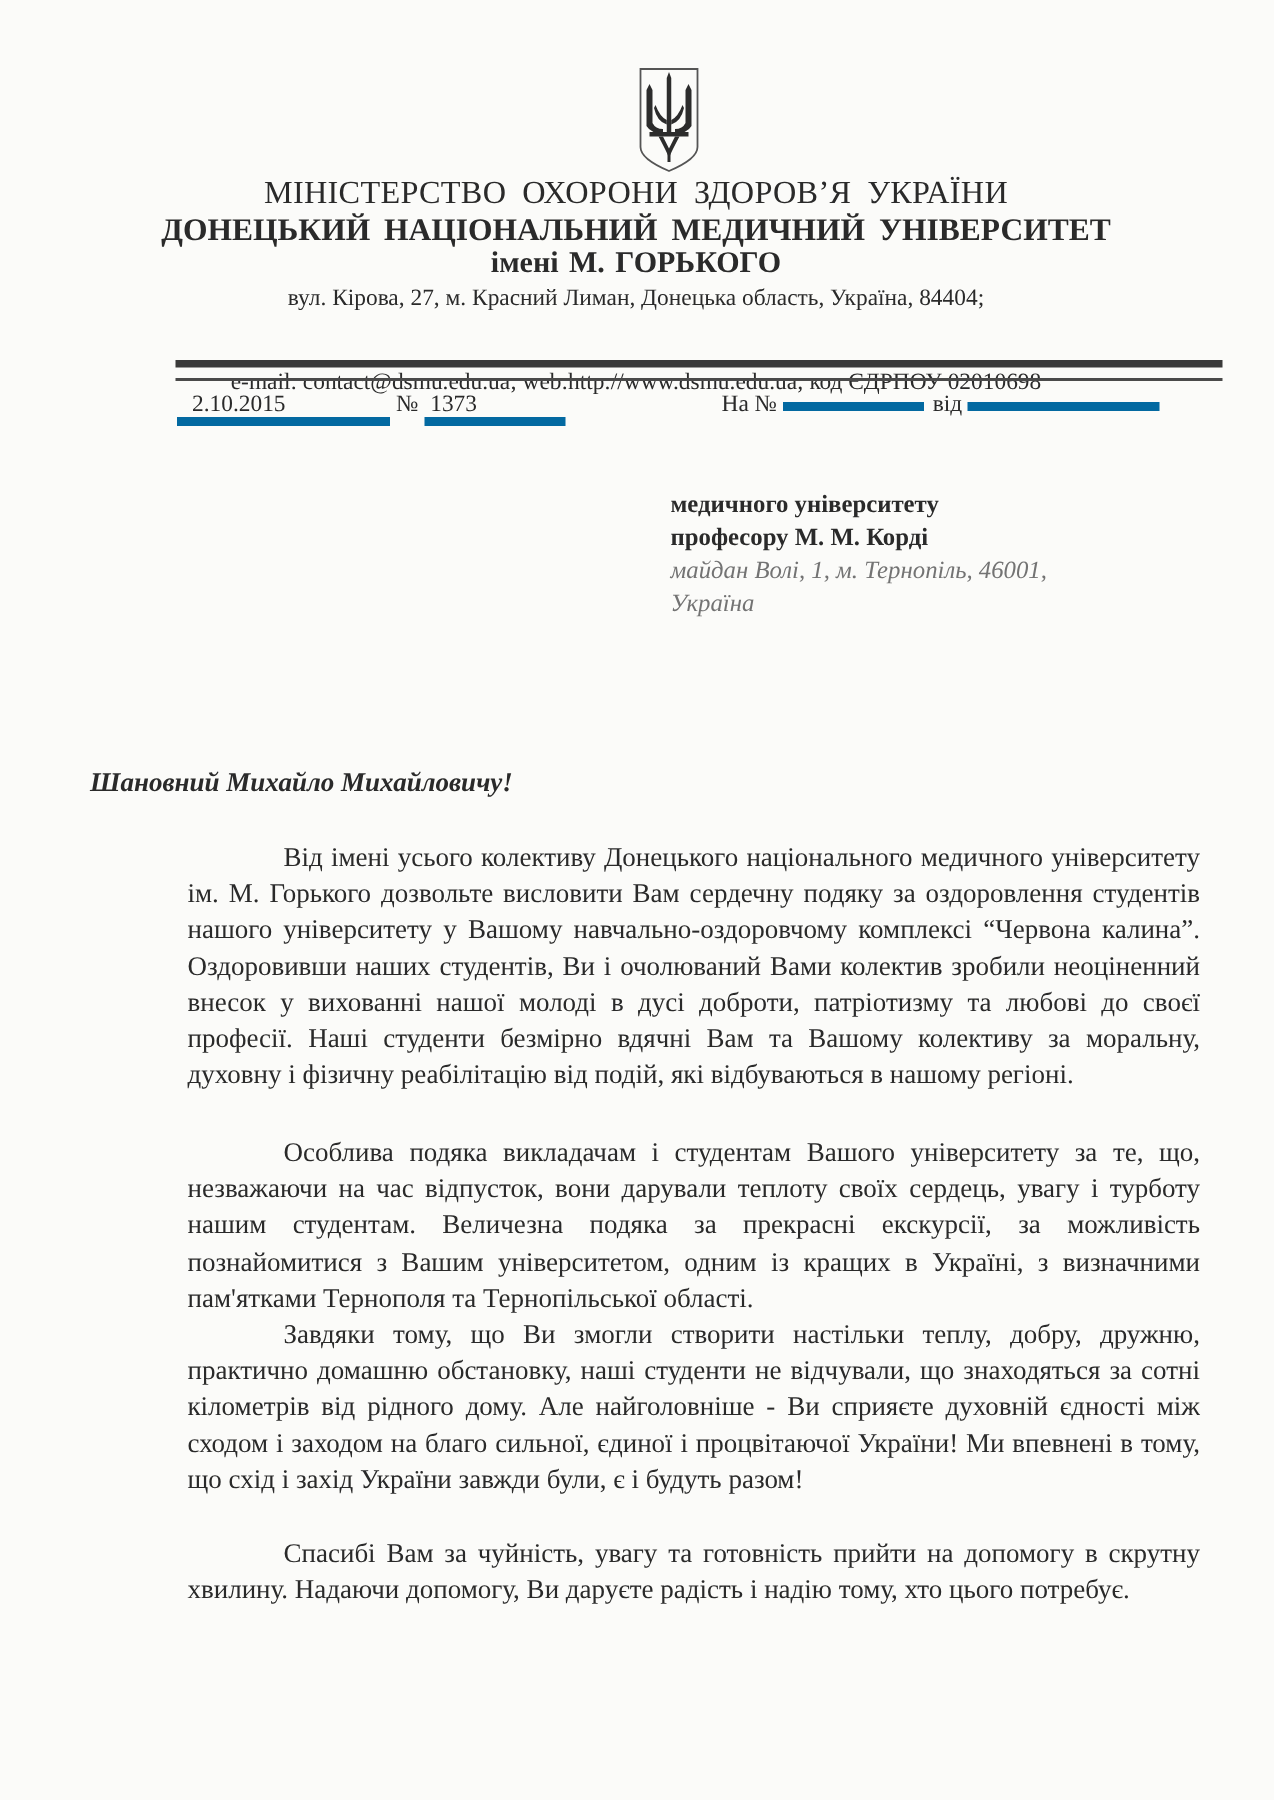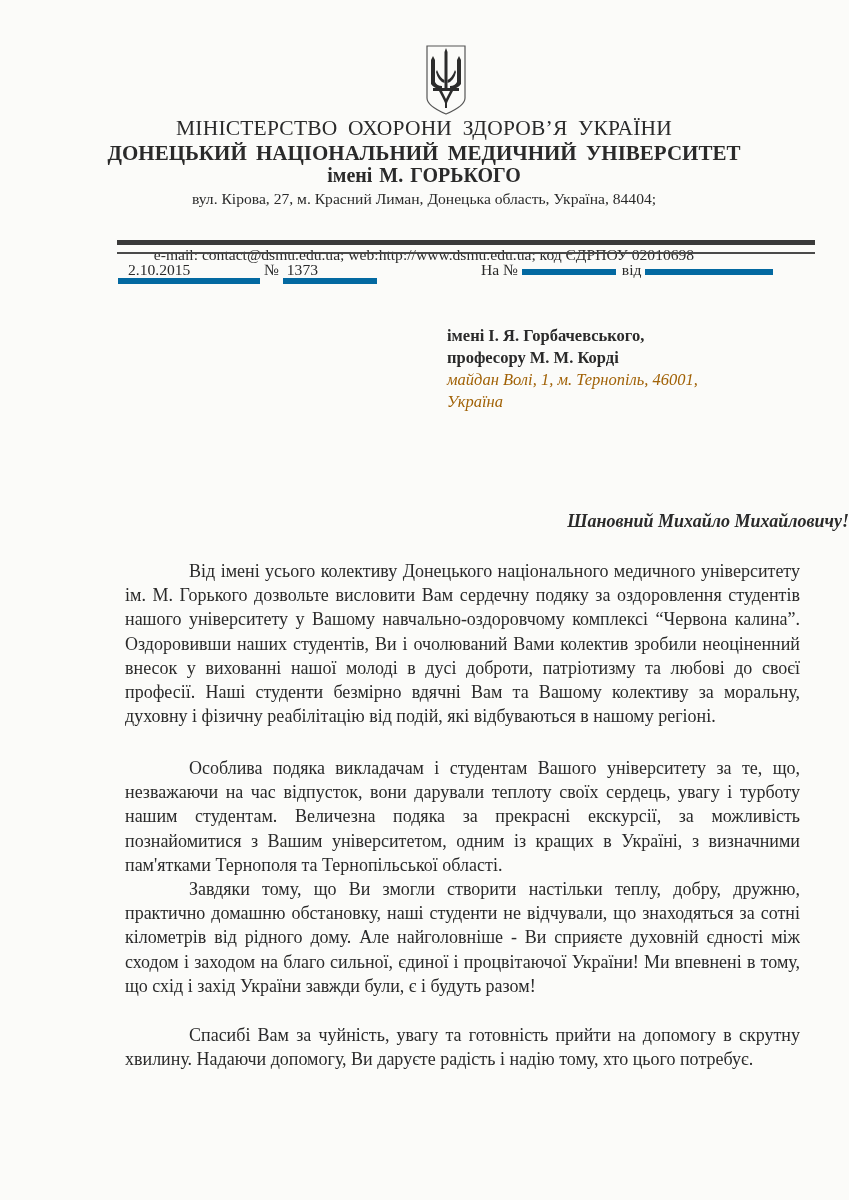--- a/index.html
+++ b/index.html
@@ -18,22 +18,22 @@
   .univ { top: 141px; font-size: 21px; font-weight: bold; word-spacing: 4px; }
   .named { top: 164px; font-size: 20px; font-weight: bold; word-spacing: 2px; }
   .addr { top: 190px; font-size: 15.6px; }
   .contacts { top: 210px; font-size: 15.6px; margin-top: 36px; }
   .rule-thick { left: 117px; width: 698px; top: 240px; height: 5px; background: #3a3a3a; }
   .rule-thin { left: 117px; width: 698px; top: 252px; height: 1.5px; background: #4a4a4a; }
   .ref { top: 261px; font-size: 15.6px; white-space: nowrap; }
   .u { display: inline-block; border-bottom: 6px solid #0369a1; line-height: 17px; }
   .recipient { left: 447px; top: 325px; font-size: 16.5px; line-height: 22px; }
   .recipient .b { font-weight: bold; }
-  .recipient .i { font-style: italic; color: #a16207; }
-  .salutation { left: 0; width: 849px; top: 511px; text-align: right; font-size: 18px; font-style: italic; font-weight: bold; padding-left: 60px; box-sizing: border-box; }
+  .recipient .i { font-style: italic; color: #737373; }
+  .salutation { left: 0; width: 849px; top: 511px; text-align: left; font-size: 18px; font-style: italic; font-weight: bold; padding-left: 60px; box-sizing: border-box; }
   .body-text { left: 125px; width: 675px; font-size: 18px; line-height: 24.2px; text-align: justify; }
   .body-text p { margin: 0; text-indent: 64px; }
   .p1 { top: 559px; }
   .p2 { top: 756px; }
   .p3 { top: 877px; }
   .p4 { top: 1023px; }
 </style>
 </head>
 <body>
 
@@ -75,21 +75,21 @@
   <span class="u" style="width:94px; padding-left:4px; box-sizing:border-box;">1373</span>
 </div>
 <div class="abs ref" style="left:481px;">
   <span>На  №</span>
   <span class="u" style="width:94px;"></span>
   <span style="margin-left:2px;">від</span>
   <span class="u" style="width:128px;"></span>
 </div>
 
 <div class="abs recipient">
-  <div class="b">імені І. Я. Горбачевського,</div>
+  <div class="b">медичного університету</div>
   <div class="b">професору М. М. Корді</div>
   <div class="i">майдан Волі, 1, м. Тернопіль, 46001,</div>
   <div class="i">Україна</div>
 </div>
 
 <div class="abs salutation">Шановний Михайло Михайловичу!</div>
 
 <div class="abs body-text p1">
     <p>Від імені усього колективу Донецького національного медичного університету ім. М. Горького  дозвольте висловити  Вам  сердечну подяку за оздоровлення студентів нашого університету у Вашому навчально-оздоровчому комплексі “Червона калина”. Оздоровивши наших студентів, Ви і очолюваний Вами колектив зробили неоціненний внесок у вихованні нашої молоді в дусі доброти, патріотизму та любові до своєї професії. Наші студенти безмірно вдячні Вам та Вашому колективу за  моральну, духовну і фізичну реабілітацію від подій, які відбуваються в нашому регіоні.</p>
   </div>

